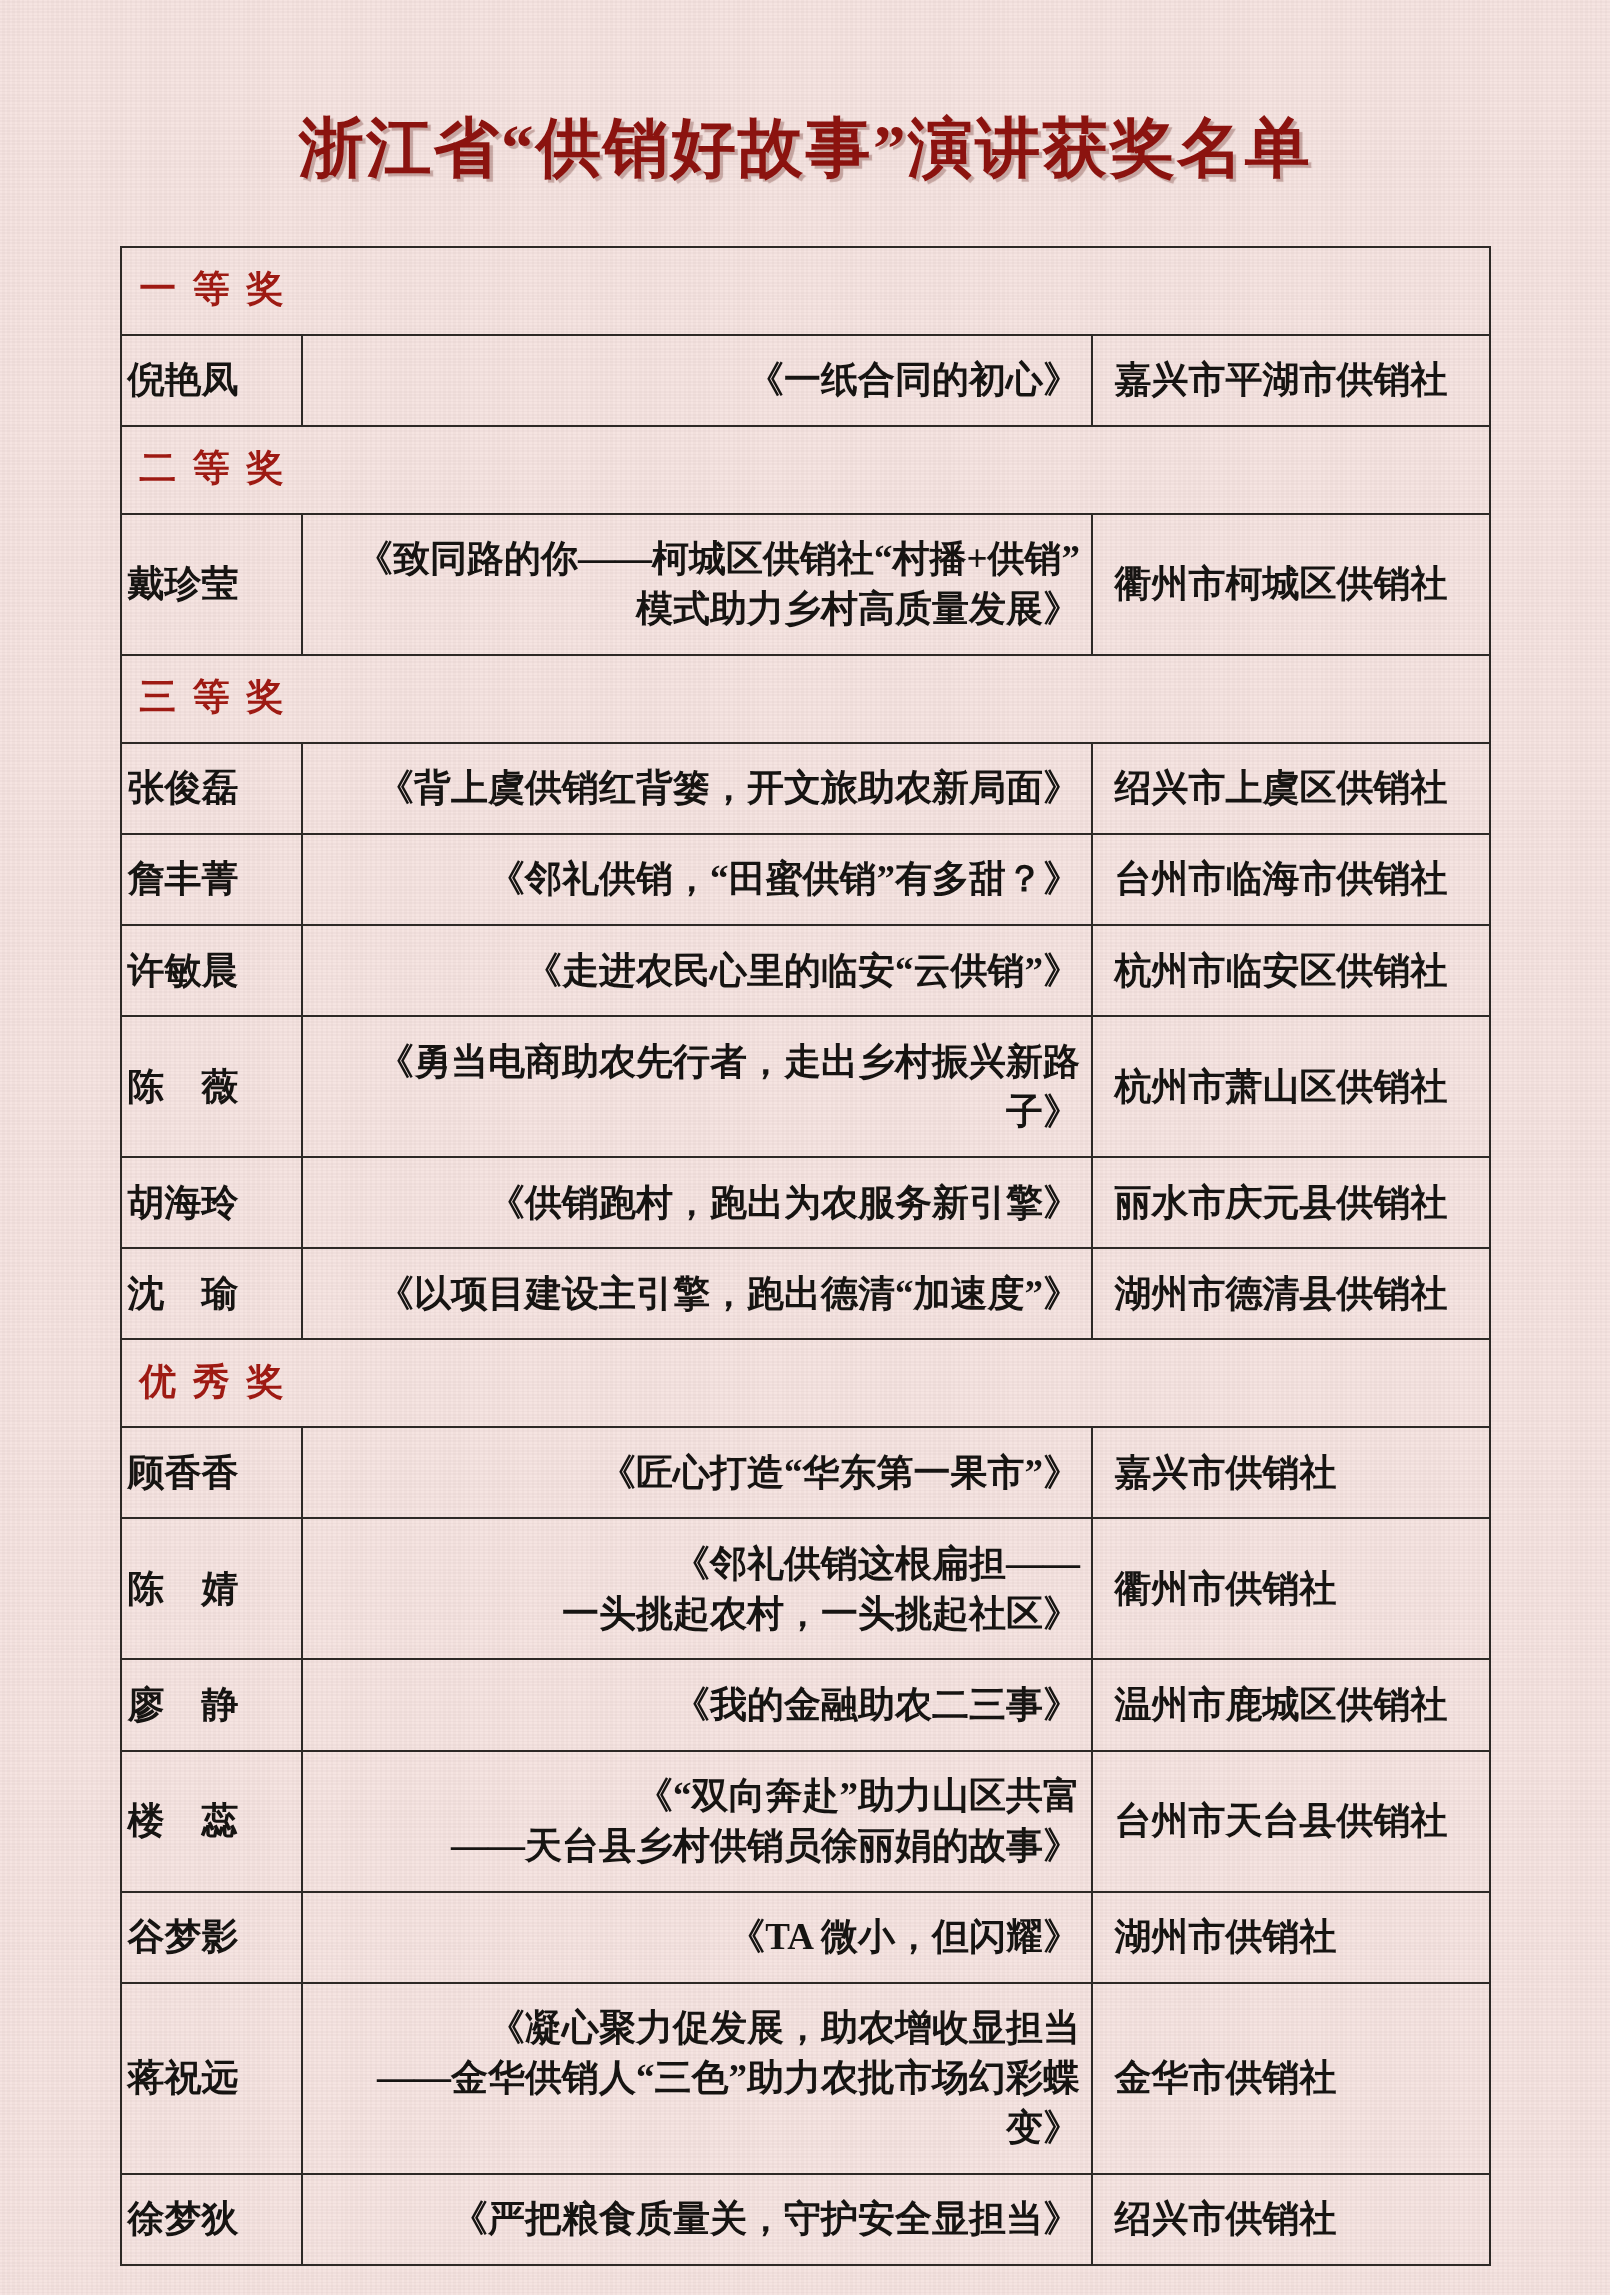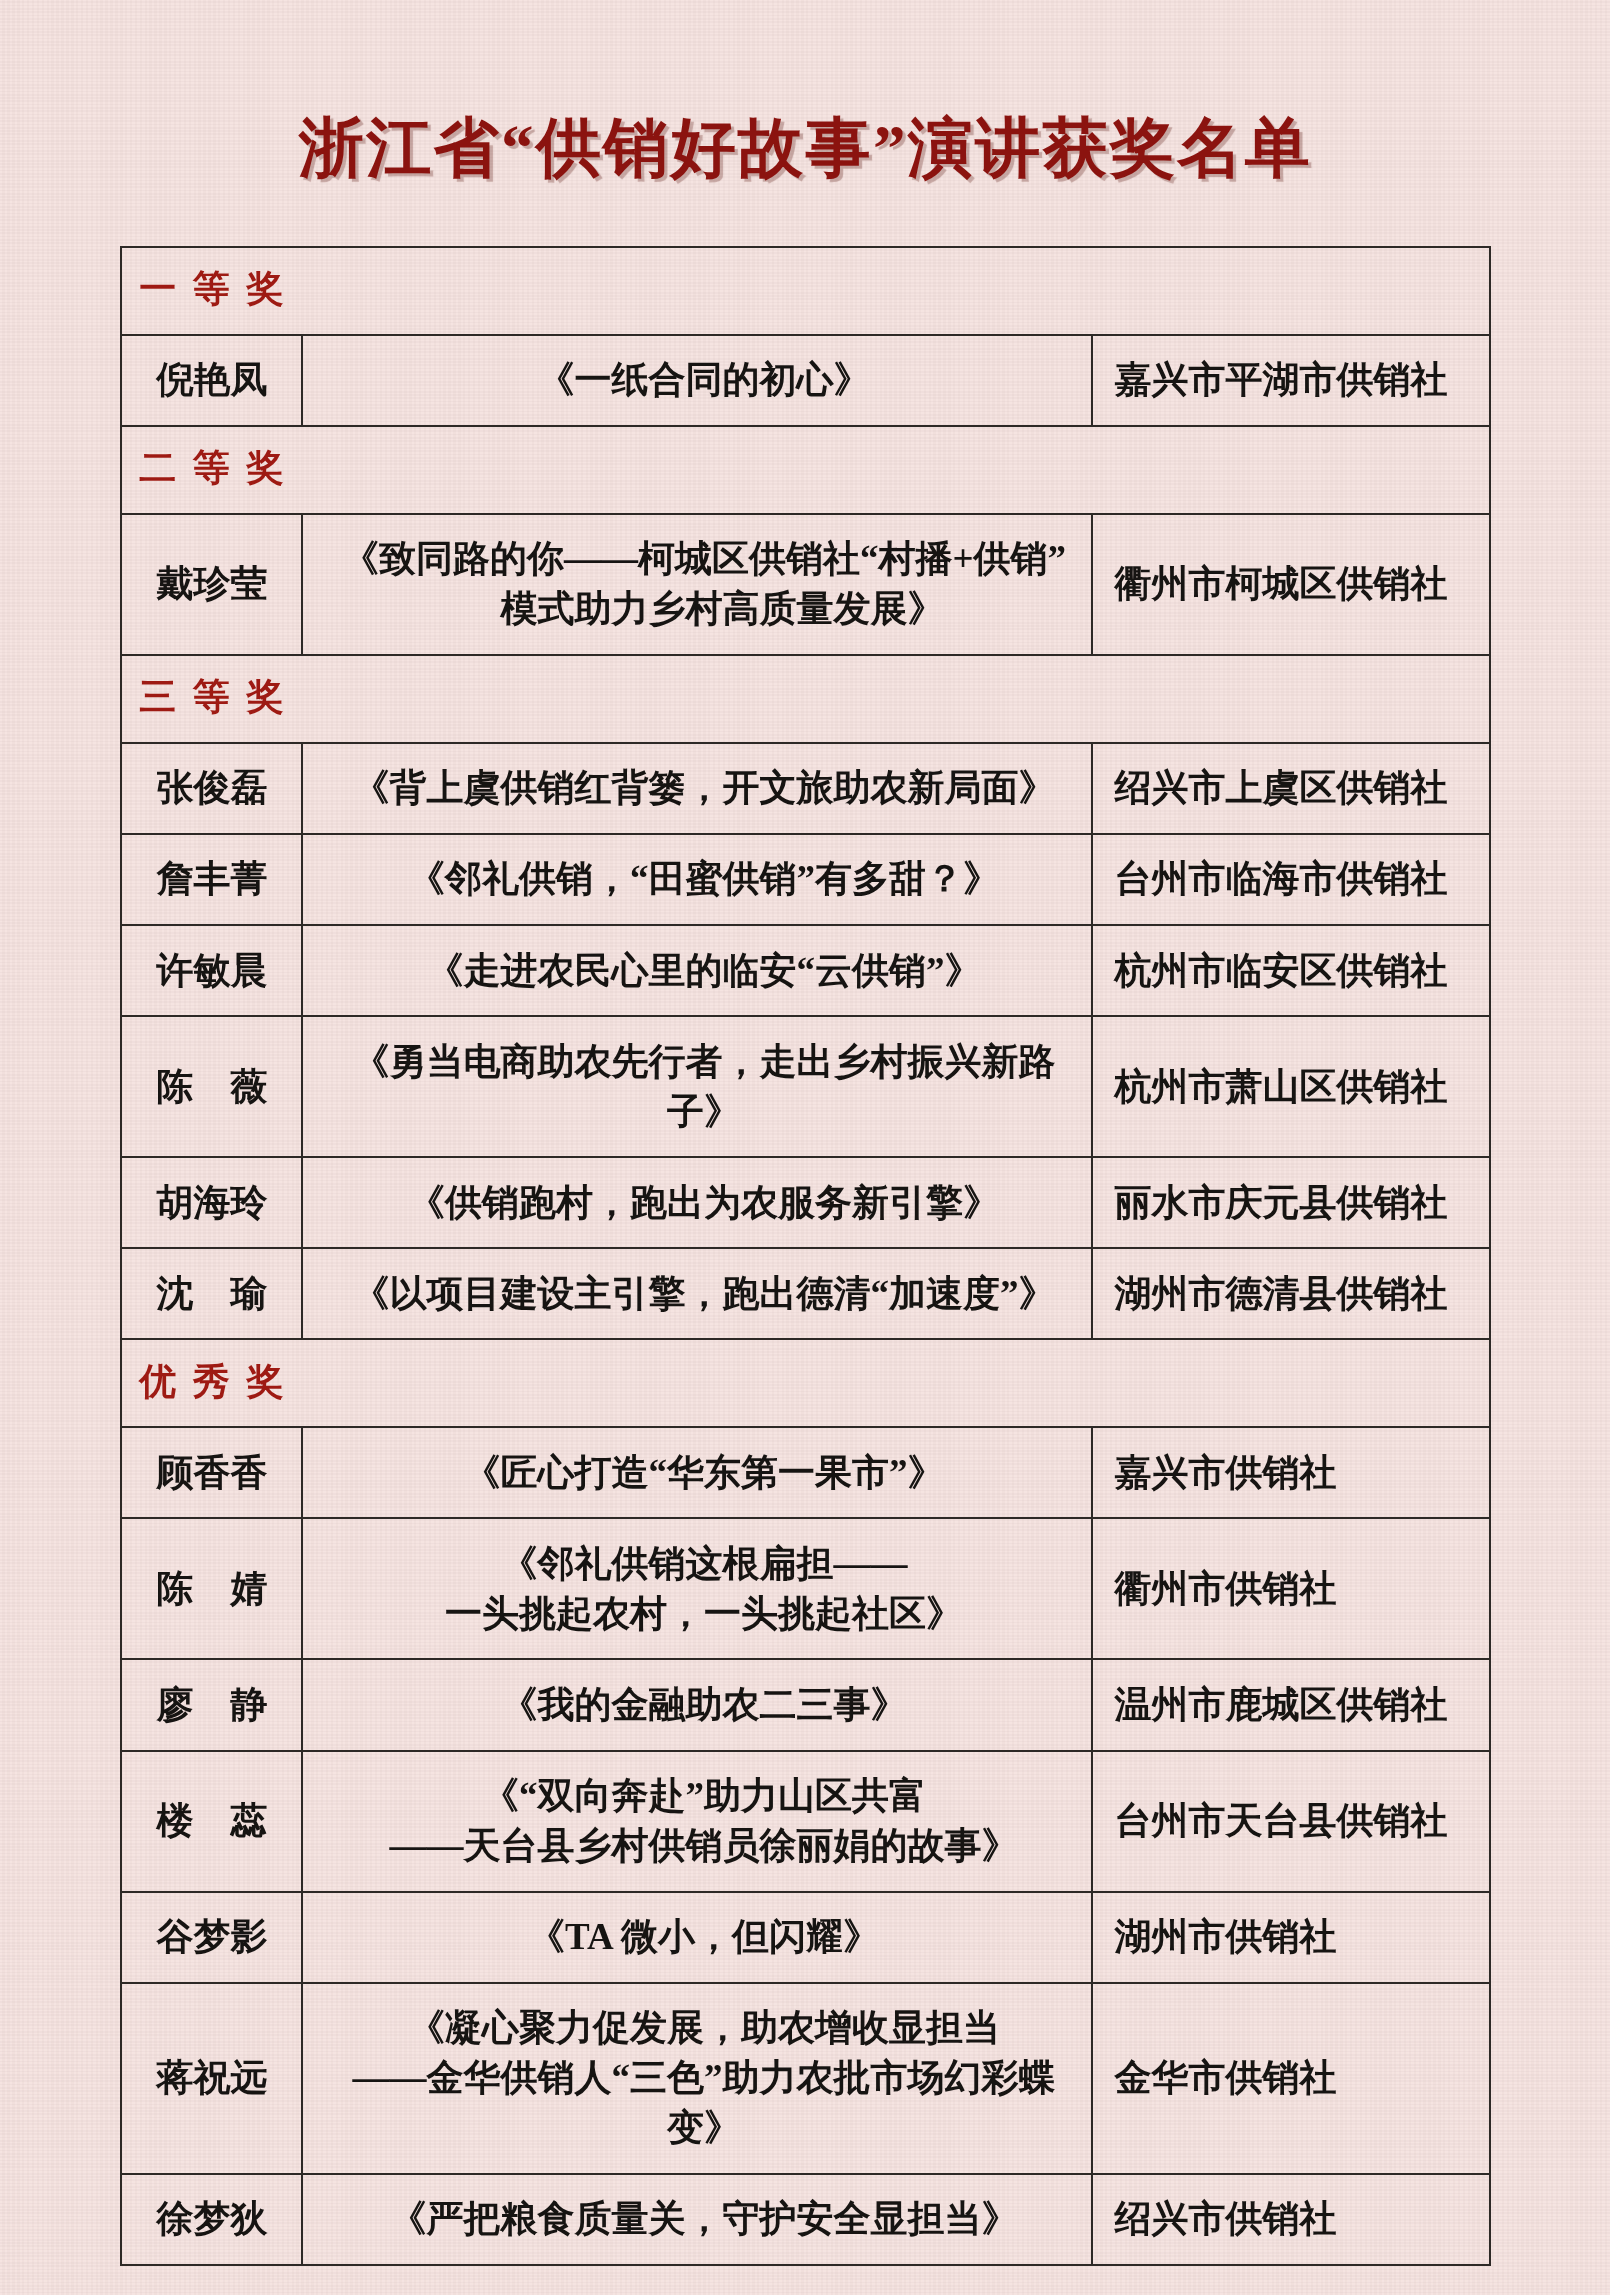--- a/index.html
+++ b/index.html
@@ -46,25 +46,25 @@
   td.section-cell {
     text-align: left;
     padding: 16.3px 0 19.6px 0;
     color: #9e1a13;
     font-size: 49px;
     font-weight: bold;
     letter-spacing: 0.45em;
     text-indent: 0.45em;
   }
   td.name-cell {
-    text-align: center;
+    text-align: left;
     padding: 19.6px 4.9px;
   }
   td.title-cell {
-    text-align: center;
+    text-align: right;
     padding: 19.6px 11.4px 19.6px 24.5px;
     white-space: pre-line;
     border-radius: 7px;
   }
   td.org-cell {
     text-align: left;
     padding: 19.6px 8.2px 19.6px 21px;
   }
 </style>
 </head>

